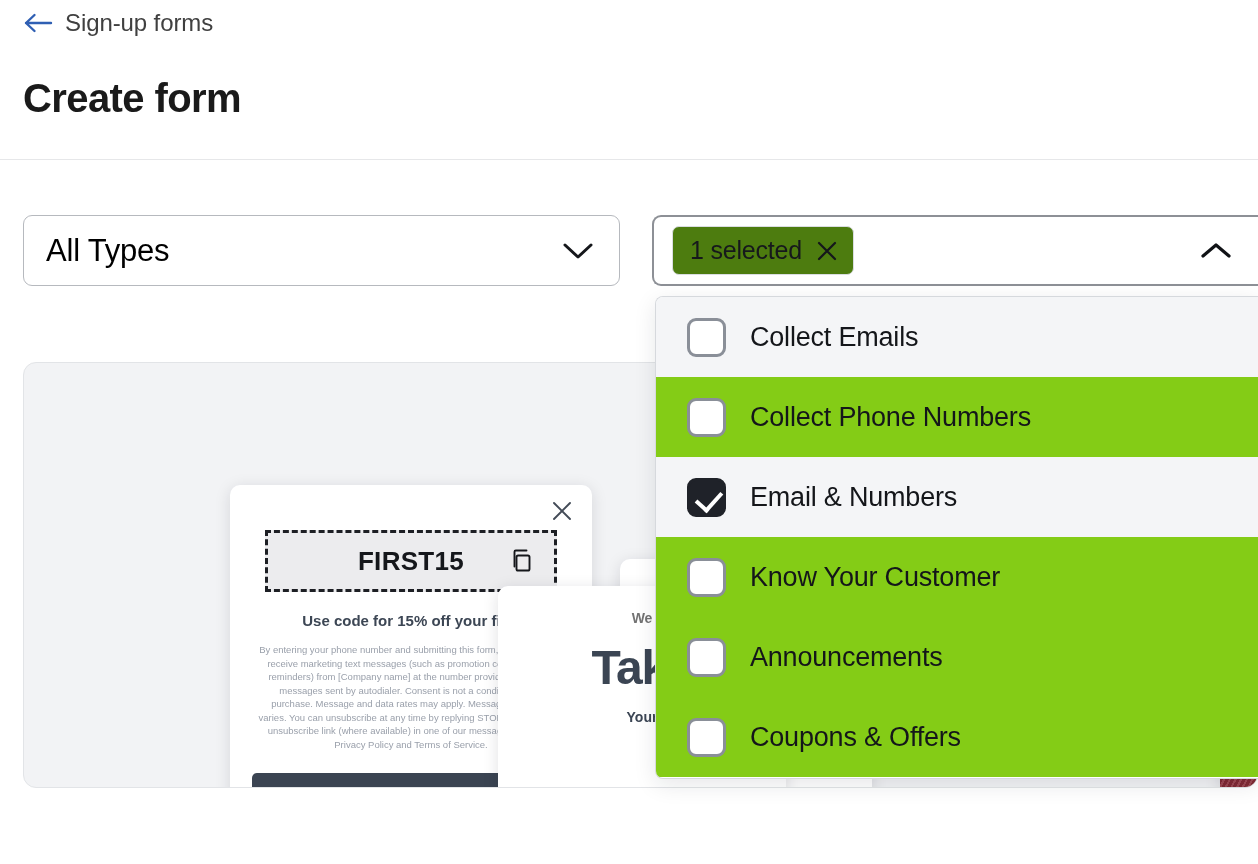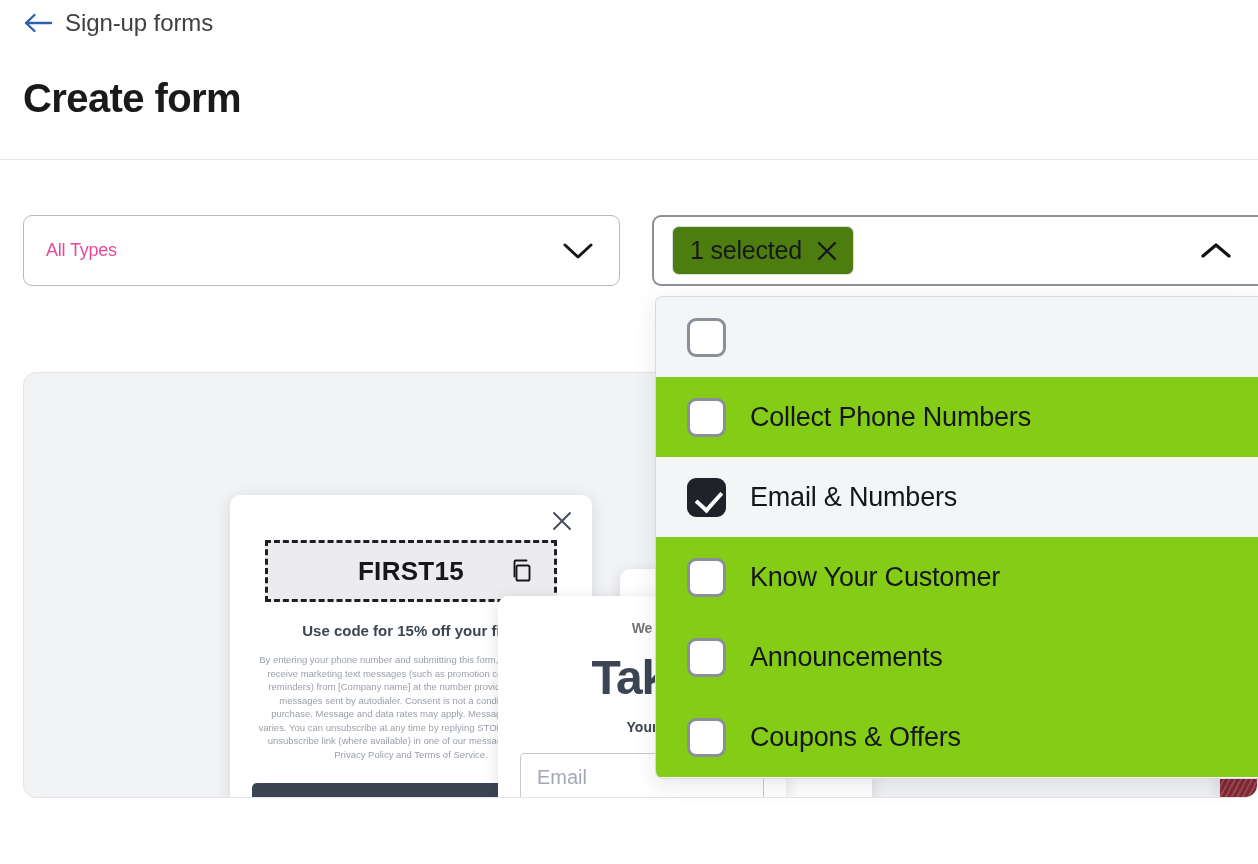--- a/index.html
+++ b/index.html
@@ -50,21 +50,21 @@
     position: absolute;
     left: 23px; top: 0;
     width: 597px; height: 71px;
     border: 1px solid #b6b9be;
     border-radius: 9px;
     background: #fff;
     display: flex; align-items: center;
     padding: 0 24px 0 22px;
     cursor: pointer;
   }
-  .type-select-label { font-size: 18px; color: #ec4899; flex: 1; letter-spacing: -0.2px; }
+  .type-select-label { font-size: 31px; color: #000000; flex: 1; letter-spacing: -0.2px; }
   .chev { width: 34px; height: 22px; flex: 0 0 auto; }
 
   .multiselect-trigger {
     position: absolute;
     left: 652px; top: 0;
     width: 606px; height: 71px;
     border: 2px solid #8d9096;
     border-right: none;
     border-radius: 9px 0 0 9px;
     background: #fff;
@@ -82,21 +82,21 @@
     cursor: pointer;
   }
   .chip-label { font-size: 25px; color: #16181c; letter-spacing: -0.2px; }
   .chip-x { width: 22px; height: 22px; }
   .trigger-spacer { flex: 1; }
   .chev-up { width: 36px; height: 22px; }
 
   
   .preview-area {
     position: absolute;
-    left: 23px; top: 372px;
+    left: 23px; top: 362px;
     width: 1235px; height: 426px;
     background: #f2f3f5;
     border: 1px solid #e2e4e7;
     border-radius: 13px;
     overflow: hidden;
     padding-left: 44px;
   }
 
   .pcard {
     position: absolute;
@@ -287,27 +287,27 @@
       </div>
       <div class="coupon-sub">Use code for 15% off your first</div>
       <div class="coupon-legal">By entering your phone number and submitting this form, you consent to receive marketing text messages (such as promotion codes and cart reminders) from [Company name] at the number provided, including messages sent by autodialer. Consent is not a condition of any purchase. Message and data rates may apply. Message frequency varies. You can unsubscribe at any time by replying STOP or clicking the unsubscribe link (where available) in one of our messages. View our Privacy Policy and Terms of Service.</div>
       <div class="coupon-btn"></div>
     </div>
 
     <div class="pcard card-take">
       <div class="take-top">We</div>
       <div class="take-big">Take</div>
       <div class="take-sub">Your</div>
-      <div class="take-input">Email</div>
     </div>
   </div>
 
   <div class="dropdown">
     <div class="opt alt">
       <span class="cbox"></span>
+      <span class="opt-label">Collect Emails</span>
     </div>
     <div class="opt">
       <span class="cbox"></span>
       <span class="opt-label">Collect Phone Numbers</span>
     </div>
     <div class="opt alt">
       <span class="cbox checked"></span>
       <span class="opt-label">Email &amp; Numbers</span>
     </div>
     <div class="opt">

